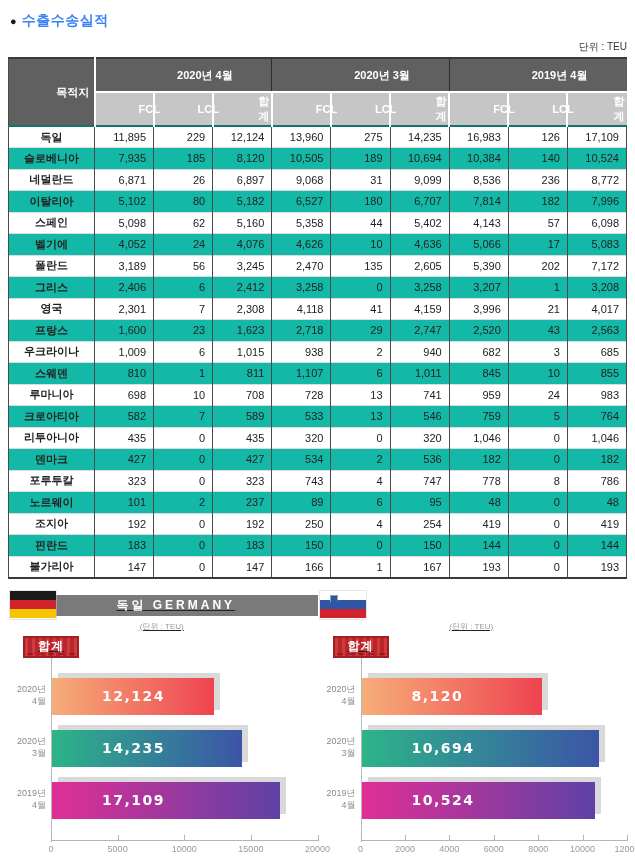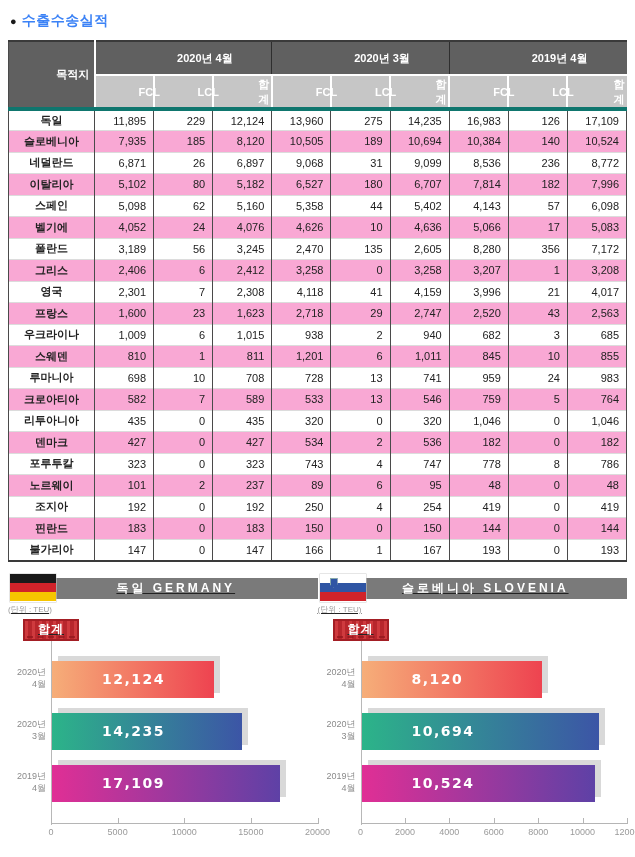--- a/index.html
+++ b/index.html
@@ -20,43 +20,43 @@
   
   table.export { width:100%; border-collapse:collapse; table-layout:fixed;
     border-top:2px solid #3a3a3a; border-bottom:2px solid #3a3a3a; }
   table.export col.c-dest { width:86px; }
   thead th { font-weight:bold; font-size:11px; color:#fff; height:34px;padding-left:43px; }
   th.h-dest { background:#606060; border-right:2px solid #fff; border-left:1px solid #4a4a4a; }
   th.h-group { background:#606060; border-left:1px solid #2e2e2e; }
   th.h-group.first { border-left:2px solid #fff; }
   th.h-sub { background:#c6c6c6; border-left:2px solid #fff; border-top:2px solid #fff; }
   tbody th, tbody td { height:21.5px; font-size:11px; border-left:1px solid #4a4a4a; border-top:1px solid #dcdcdc; }
-  tbody tr:first-child th, tbody tr:first-child td { border-top:4px solid #0f766e;margin-left:12px; }
+  tbody tr:first-child th, tbody tr:first-child td { border-top:2px solid #0f766e;margin-left:12px; }
   tbody th { font-weight:bold; color:#222; text-align:center; }
   tbody td { text-align:right; padding-right:7px; color:#222; }
   tbody td:last-child { border-right:1px solid #4a4a4a; }
-  tbody tr.alt { background:#f9a8d4; }
+  tbody tr.alt { background:#14b8a6; }
 
   
   .charts { display:flex; margin-top:16px;text-decoration:underline; }
   .chart { flex:1; position:relative; }
   .chart-head { position:relative; height:22px; }
   .banner { margin-left:26px; height:21px; background:#7a7a7a;
     display:flex; align-items:center; justify-content:center; }
   .banner span { color:#fff; font-weight:bold; font-size:12px; letter-spacing:3px; }
   .flag { position:absolute; left:2px; top:-4px; width:46px; height:28px; z-index:2;
     display:flex; flex-direction:column; box-shadow:0 0 0 0.5px #ccc; }
   .flag .s { flex:1; }
   .flag-de .s1 { background:#1a1a1a; } .flag-de .s2 { background:#d1232a; } .flag-de .s3 { background:#f6c500; }
   .flag-si { position:absolute; }
   .flag-si .s1 { background:#ffffff; } .flag-si .s2 { background:#2f55a4; } .flag-si .s3 { background:#d1232a; }
   .si-arms { position:absolute; left:10px; top:4px; width:8px; height:10px;
     background:#2f55a4; border:1px solid #8aa;
     clip-path:polygon(0 0,100% 0,100% 70%,50% 100%,0 70%); }
-  .chart-unit { text-align:left; font-size:8px; color:#999; margin:4px 2px 4px 0; }
+  .chart-unit { text-align:center; font-size:8px; color:#999; margin:4px 2px 4px 0; }
 
   .badge { position:relative; z-index:2; margin:2px 0 6px 15px; width:56px; height:22px;
     background:repeating-linear-gradient(90deg,#cf3a3e 0 3px,#b8262c 3px 7px);
     border:2px solid #a31e24; display:flex; align-items:center; justify-content:center; }
   .badge::after { content:""; position:absolute; left:2px; right:2px; bottom:1px;
     border-bottom:2px dashed #8f161c; opacity:.7; }
   .badge span { color:#fff; font-weight:bold; font-size:12px; letter-spacing:1px; }
 
   .chart-plot { position:relative; margin-left:43px; padding-top:14px; }
   .vline { position:absolute; left:0; top:-8px; bottom:18px; width:1px; background:#b8b8b8; }
@@ -82,20 +82,21 @@
 </head>
 <body>
 
 <div class="page">
 
   <div class="doc-title">
     <span class="bullet">●</span>
     <span class="t">수출수송실적</span>
   </div>
 
+  <div class="unit-top">단위 : TEU</div>
 
   <table class="export">
     <colgroup>
       <col class="c-dest">
         <col>
         <col>
         <col>
         <col>
         <col>
         <col>
@@ -196,22 +197,22 @@
           <td>5,083</td>
         </tr>
         <tr>
           <th>폴란드</th>
           <td>3,189</td>
           <td>56</td>
           <td>3,245</td>
           <td>2,470</td>
           <td>135</td>
           <td>2,605</td>
-          <td>8,280</td>
-          <td>356</td>
+          <td>5,390</td>
+          <td>202</td>
           <td>7,172</td>
         </tr>
         <tr class="alt">
           <th>그리스</th>
           <td>2,406</td>
           <td>6</td>
           <td>2,412</td>
           <td>3,258</td>
           <td>0</td>
           <td>3,258</td>
@@ -253,21 +254,21 @@
           <td>940</td>
           <td>682</td>
           <td>3</td>
           <td>685</td>
         </tr>
         <tr class="alt">
           <th>스웨덴</th>
           <td>810</td>
           <td>1</td>
           <td>811</td>
-          <td>1,201</td>
+          <td>1,107</td>
           <td>6</td>
           <td>1,011</td>
           <td>845</td>
           <td>10</td>
           <td>855</td>
         </tr>
         <tr>
           <th>루마니아</th>
           <td>698</td>
           <td>10</td>
@@ -453,23 +454,20 @@
       </div>
     </div>
 
     <div class="chart">
       <div class="chart-head">
         <div class="flag flag-si">
           <div class="s s1"></div>
             <div class="s s2"></div>
             <div class="s s3"></div>
           <div class="si-arms"></div>
-        </div>
-        <div class="banner">
-          <span>슬로베니아 SLOVENIA</span>
         </div>
       </div>
       <div class="chart-unit">(단위 : TEU)</div>
       <div class="badge">
         <span>합계</span>
       </div>
       <div class="chart-plot">
         <div class="vline"></div>
 
         <div class="bar-row">

